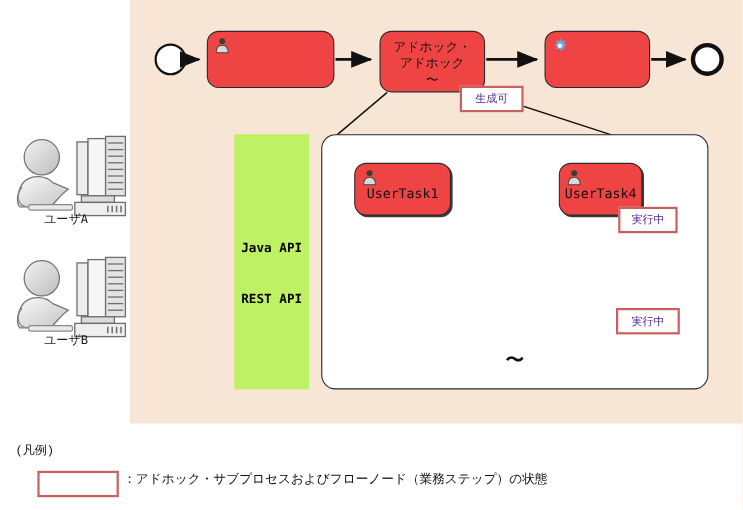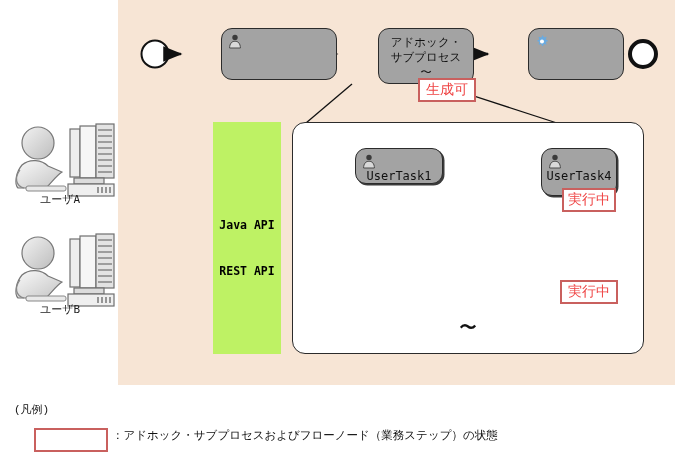--- a/index.html
+++ b/index.html
@@ -39,22 +39,22 @@
   .api-text{
     position:absolute;left:0;width:68px;text-align:center;
     font-family:"DejaVu Sans Mono","Liberation Mono",monospace;
     font-size:11.5px;font-weight:bold;color:#000;
   }
   #api-top{top:96px;}
   #api-bottom{top:142px;}
 
   
   .task{
-    position:absolute;background:#a3a3a3;border:1.4px solid #2b2b2b;
-    border-radius:11px;box-sizing:border-box;margin-left:33px;
+    position:absolute;background:#ef4444;border:1.4px solid #2b2b2b;
+    border-radius:11px;box-sizing:border-box;
   }
   .task.shadow{box-shadow:1.5px 1.5px 0 0 #3b3b3b;}
   .task-icon{position:absolute;left:6px;top:5px;width:14px;height:15px;}
   .task-label{
     position:absolute;left:0;right:0;top:20px;text-align:center;
     font-family:"DejaVu Sans Mono","Liberation Mono",monospace;
     font-size:12px;color:#111;white-space:nowrap;
   }
 
   #task-start-user{left:188px;top:28px;width:116px;height:52px;}
@@ -73,30 +73,30 @@
     position:absolute;left:292px;top:122px;width:352px;height:232px;
     background:#ffffff;border:1.4px solid #2b2b2b;border-radius:13px;
     box-sizing:border-box;
   }
   #detail-tilde{
     position:absolute;left:0;right:0;bottom:14px;text-align:center;
     font-size:17px;font-weight:bold;color:#111;
     font-family:"DejaVu Sans","Liberation Sans",sans-serif;
   }
 
-  #usertask1{left:322px;top:148px;width:88px;height:36px;}
+  #usertask1{left:322px;top:148px;width:88px;height:48px;}
   #usertask4{left:508px;top:148px;width:76px;height:48px;}
   #usertask2{left:322px;top:240px;width:88px;height:48px;}
   #usertask3{left:508px;top:240px;width:88px;height:48px;}
 
   
   .badge{
     position:absolute;background:#ffffff;border:2.4px solid #c9605e;
     box-sizing:border-box;display:flex;align-items:center;justify-content:center;
-    font-size:14px;color:#ef4444;letter-spacing:0px;
+    font-size:10px;color:#4c1d95;letter-spacing:0px;
     font-family:Liberation Serif, serif;
   }
   #badge-adhoc{left:418px;top:78px;width:58px;height:24px;}
   #badge-task4{left:562px;top:188px;width:54px;height:24px;}
   #badge-task3{left:560px;top:280px;width:58px;height:24px;}
 
   
   #legend{position:absolute;left:14px;top:402px;width:660px;}
   #legend-title{
     font-size:11px;color:#111;
@@ -227,21 +227,21 @@
   <div class="task" id="task-start-user">
     <svg class="task-icon" viewBox="0 0 14 15">
       <circle cx="7" cy="3.4" r="2.7" fill="#3b3b3b"></circle>
       <path d="M1.6,14 C1.6,9.4 4,7.2 7,7.2 C10,7.2 12.4,9.4 12.4,14 z" fill="#d9d9d9" stroke="#4a4a4a" stroke-width="1"></path>
     </svg>
   </div>
 
   <div class="task" id="task-adhoc">
     <div class="adhoc-label">
       <span>アドホック・</span>
-      <span>サブプロセス</span>
+      <span>アドホック</span>
       <span>〜</span>
     </div>
   </div>
 
   <div class="task" id="task-service">
     <svg class="task-icon" viewBox="0 0 16 16">
       <path d="M8,1.2 l1.3,0 l0.35,1.65 l1.35,0.56 l1.4,-0.93 l0.92,0.92 l-0.93,1.4 l0.56,1.35 l1.65,0.35 l0,1.3
                l-1.65,0.35 l-0.56,1.35 l0.93,1.4 l-0.92,0.92 l-1.4,-0.93 l-1.35,0.56 l-0.35,1.65 l-1.3,0
                l-0.35,-1.65 l-1.35,-0.56 l-1.4,0.93 l-0.92,-0.92 l0.93,-1.4 l-0.56,-1.35 l-1.65,-0.35 l0,-1.3
                l1.65,-0.35 l0.56,-1.35 l-0.93,-1.4 l0.92,-0.92 l1.4,0.93 l1.35,-0.56 z" fill="#6aaadf"></path>

